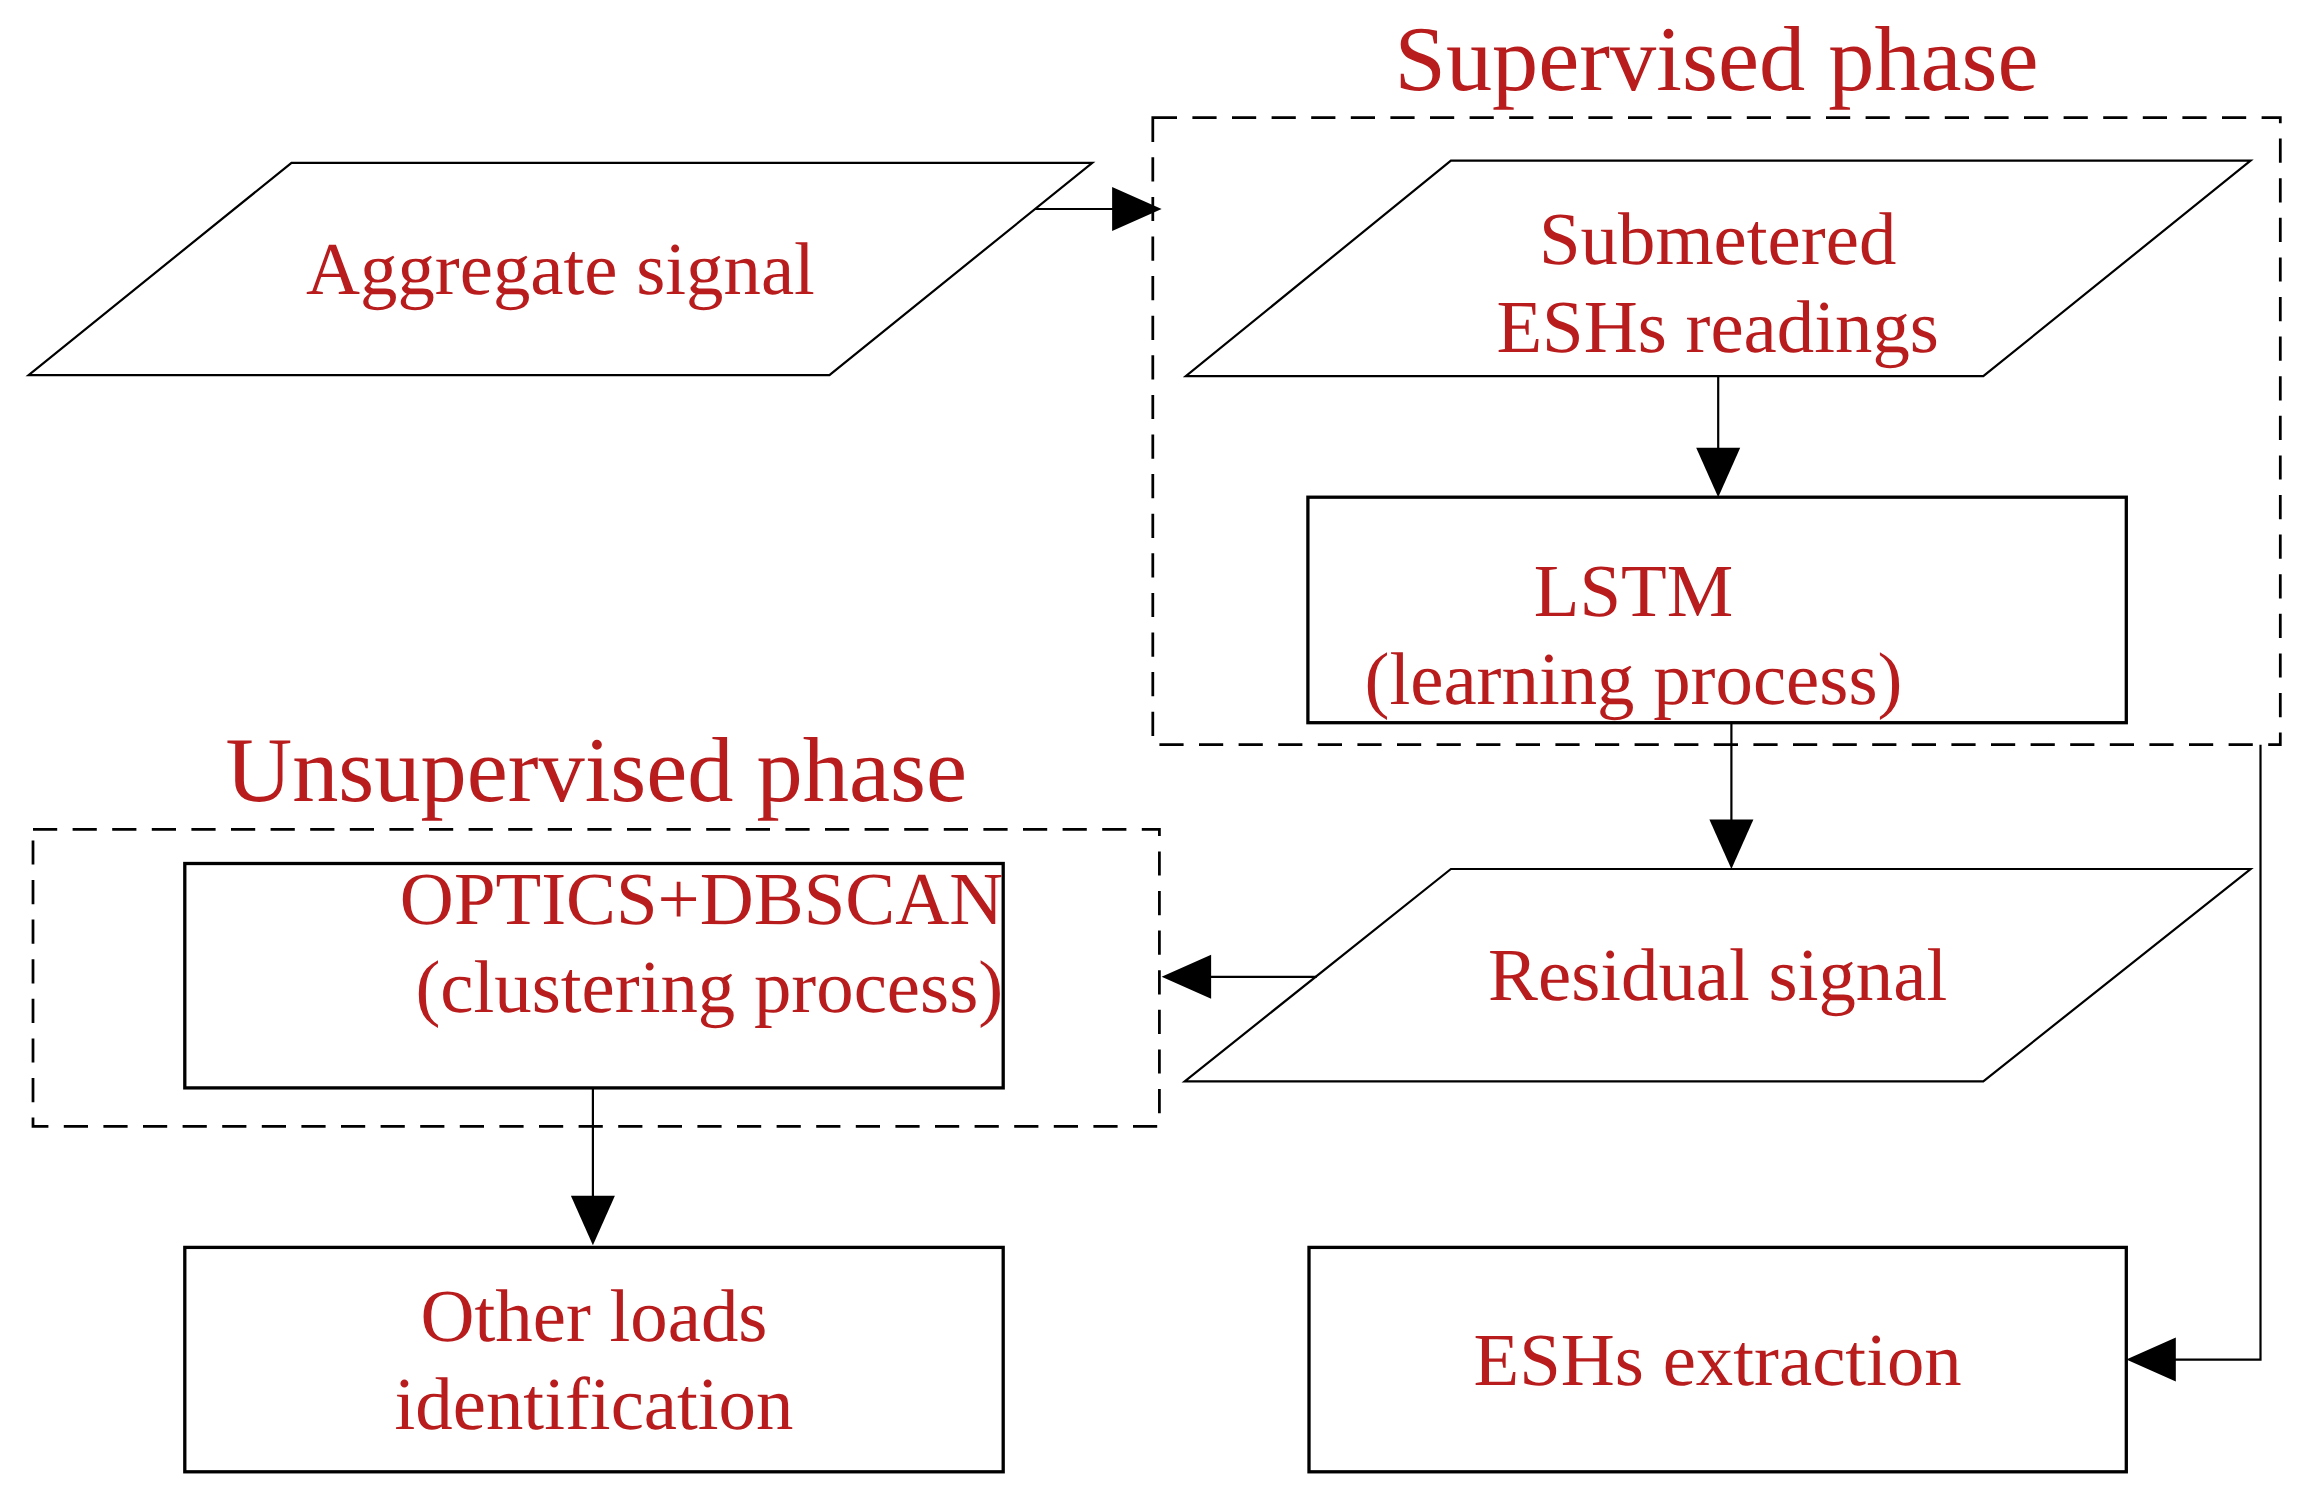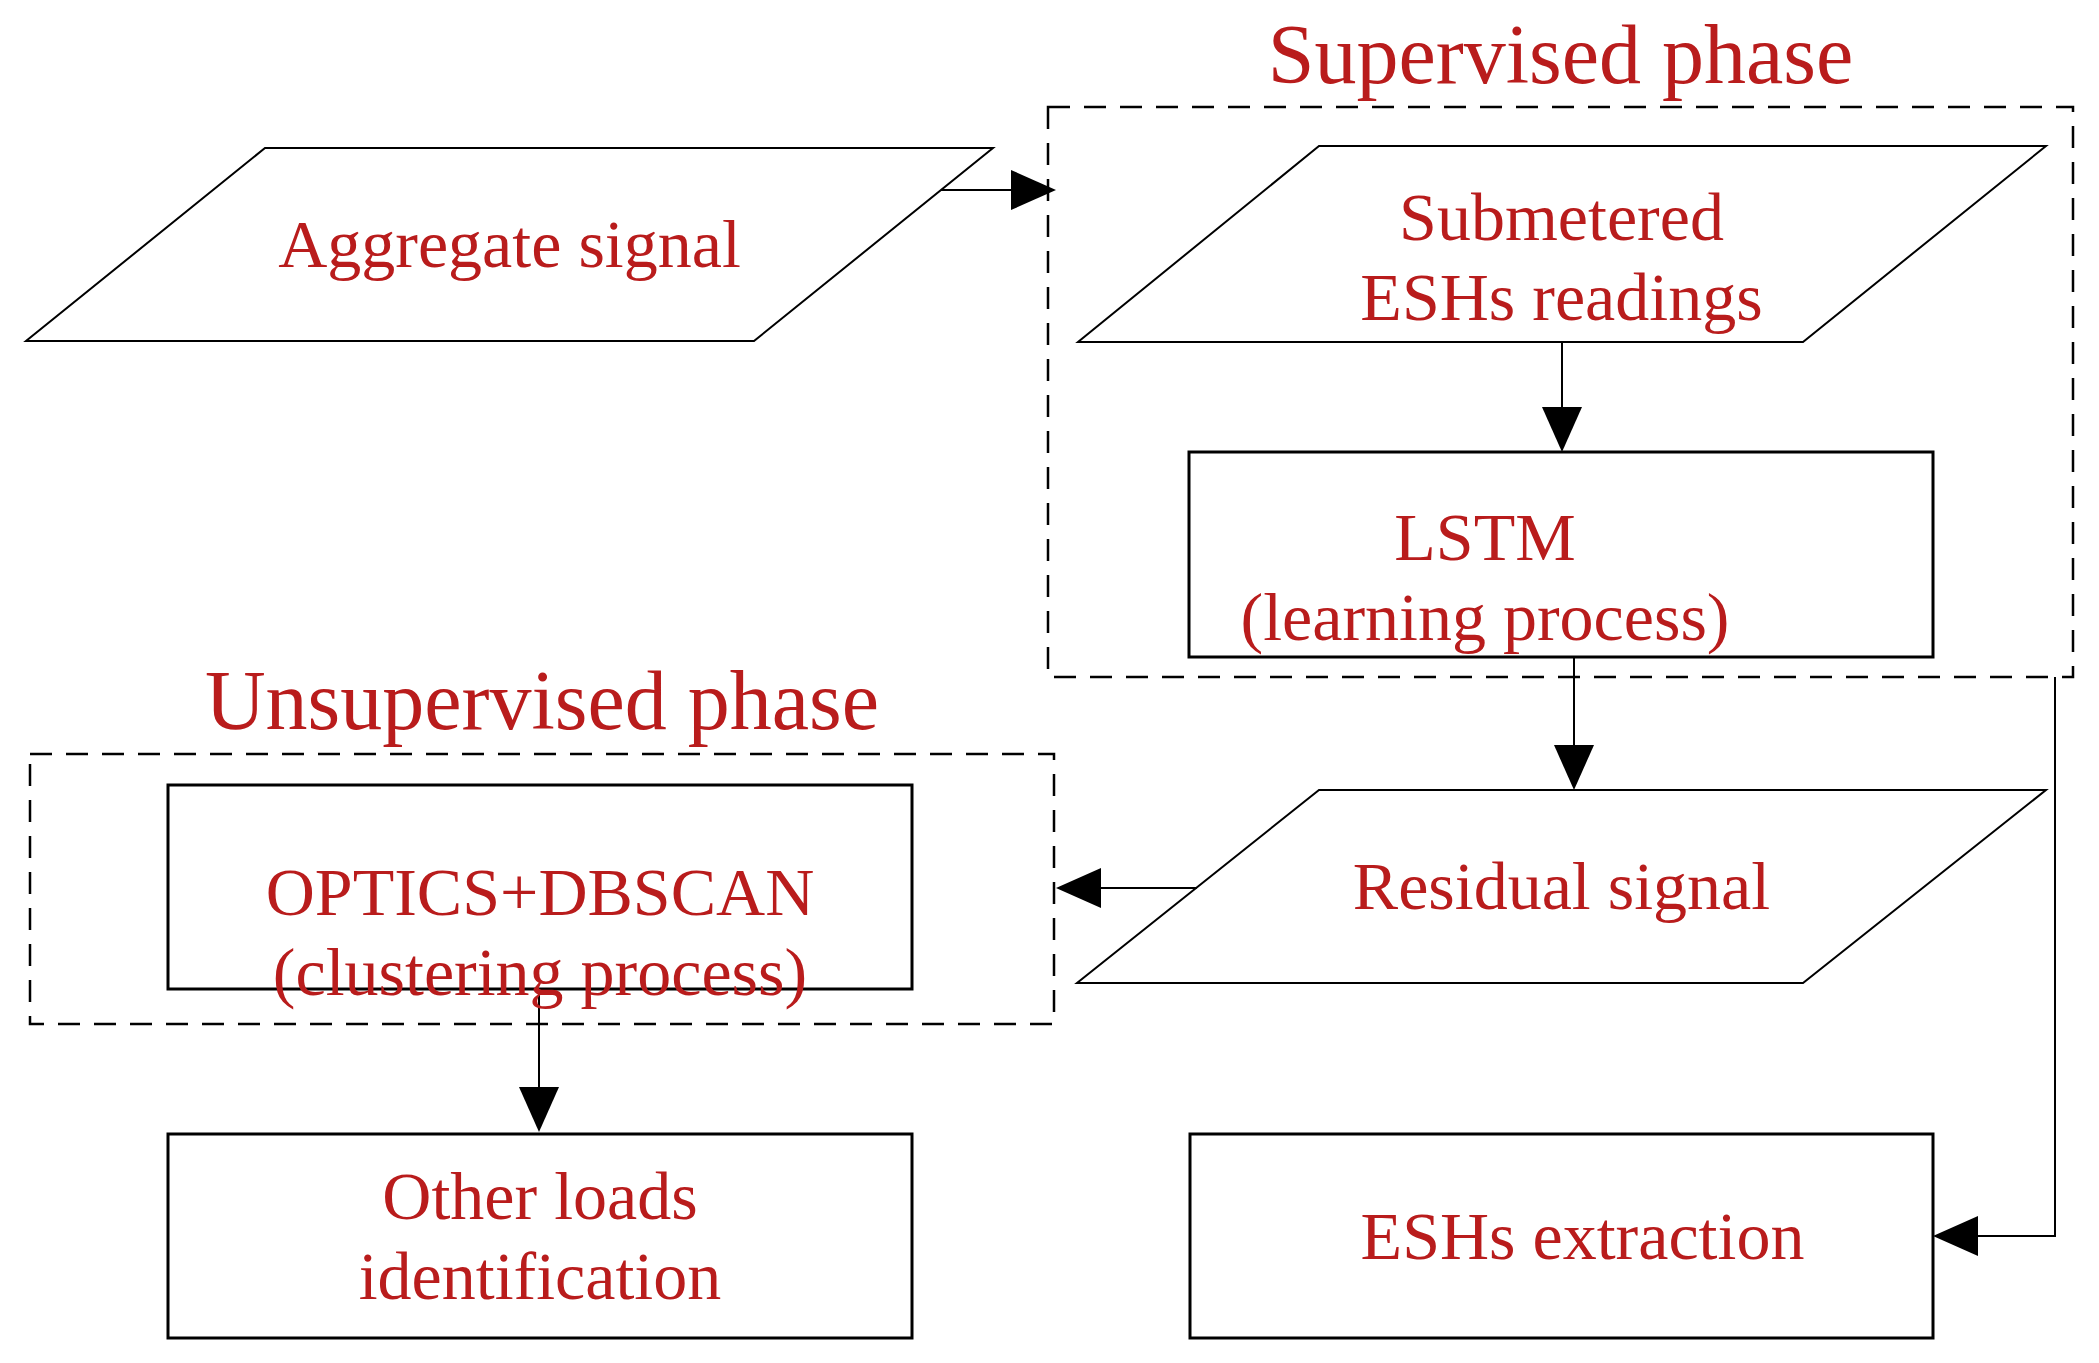--- a/index.html
+++ b/index.html
@@ -42,23 +42,23 @@
     text-align: center;
     font-size: 84px;
     white-space: nowrap;
     pointer-events: none;
   }
   
   #lbl-aggregate   { left: 26px;   top: 148px;  width: 967px; height: 193px; font-family: Liberation Serif, serif; }
   #lbl-submetered  { left: 1077px; top: 150px;  width: 969px; height: 160px; margin-top: 27px; }
   #lbl-lstm        { left: 1189px; top: 452px;  width: 592px; height: 205px; justify-content: flex-end; }
   #lbl-residual    { left: 1077px; top: 790px;  width: 969px; height: 193px; }
-  #lbl-optics      { left: 168px;  top: 830px;  width: 744px; height: 204px; }
+  #lbl-optics      { left: 168px;  top: 755px;  width: 744px; height: 204px; align-items: flex-end; }
   #lbl-other       { left: 168px;  top: 1134px; width: 744px; height: 204px; align-items: center; }
-  #lbl-eshs        { left: 1190px; top: 1134px; width: 743px; height: 204px; padding-left: 21px; }
+  #lbl-eshs        { left: 1190px; top: 1134px; width: 743px; height: 204px; }
   #lbl-supervised  { left: 1048px; top: 6px;    width: 1025px; height: 96px; }
   #lbl-unsupervised{ left: 30px;   top: 652px;  width: 1024px; height: 96px; }
 </style>
 </head>
 <body>
 
 <div id="canvas">
 
   <svg id="shapes" viewBox="0 0 2099 1363">
 

